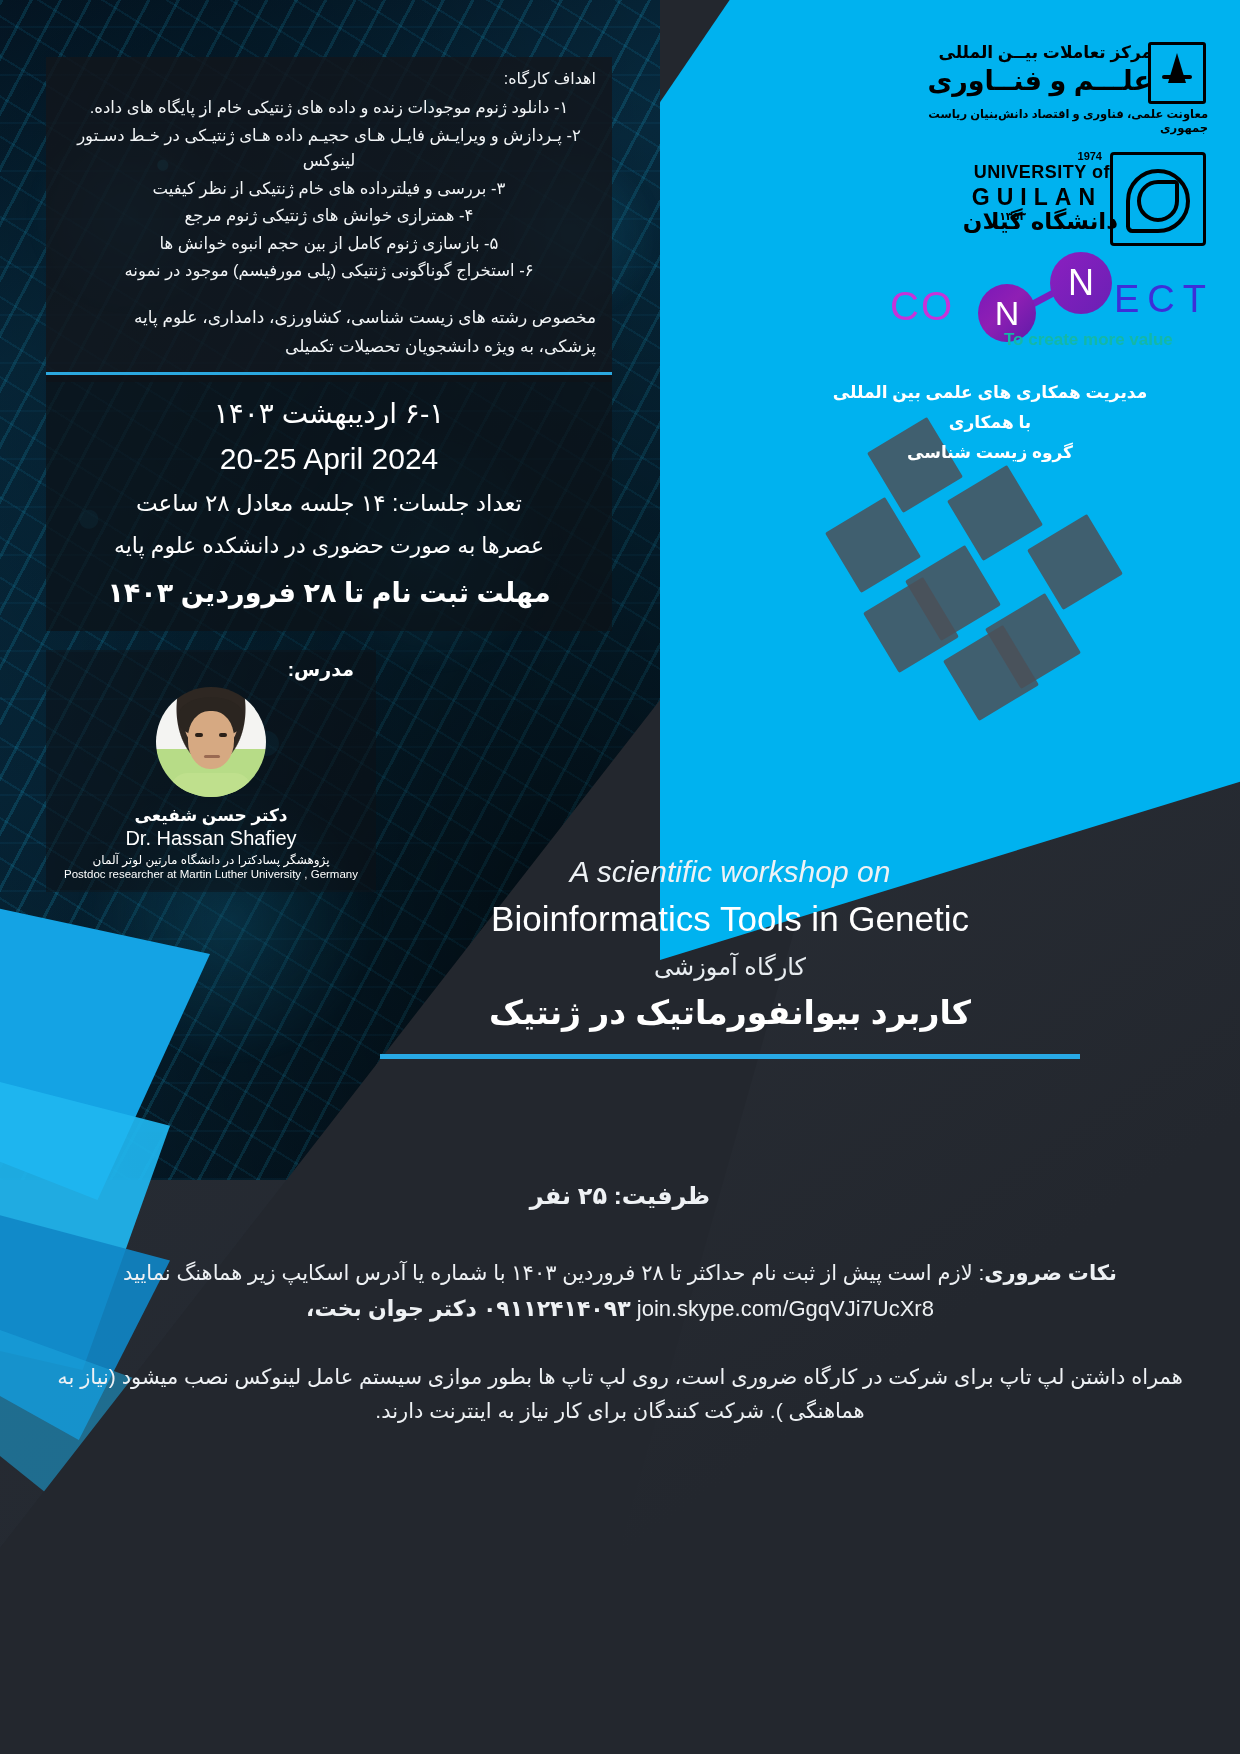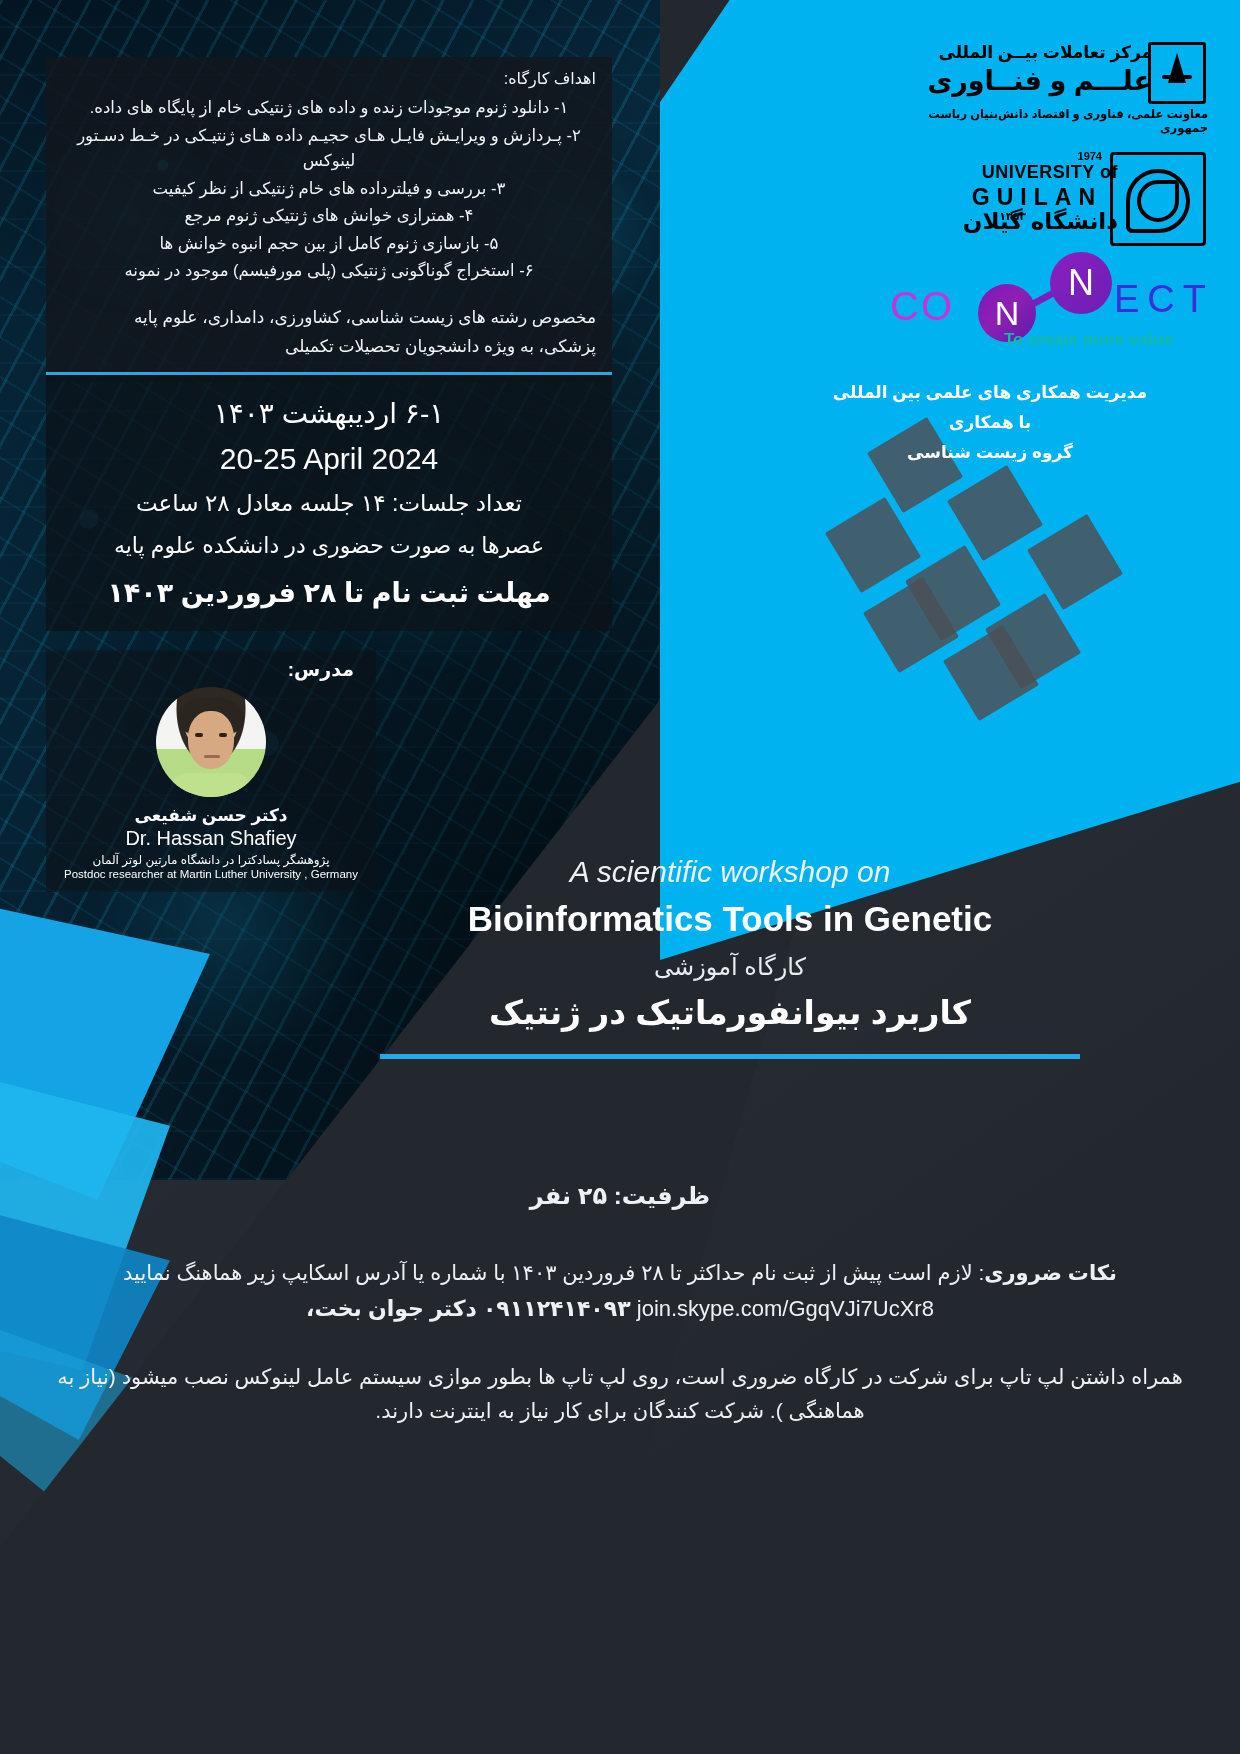--- a/index.html
+++ b/index.html
@@ -149,21 +149,21 @@
     content:"";position:absolute;left:50%;top:8px;transform:translateX(-50%);
     width:0;height:0;border-left:9px solid transparent;border-right:9px solid transparent;border-bottom:30px solid #000;
   }
   .iran-emblem:after{
     content:"";position:absolute;left:50%;top:30px;transform:translateX(-50%);
     width:30px;height:4px;background:#000;border-radius:2px;
   }
 
   .logo-guilan{position:absolute;right:26px;top:150px;width:300px;height:100px;color:#000;}
   .lg-year{position:absolute;right:112px;top:0;font-size:11px;font-weight:bold;}
-  .lg-uni{position:absolute;right:96px;top:12px;font-size:18px;font-weight:bold;letter-spacing:.5px;}
+  .lg-uni{position:absolute;right:104px;top:12px;font-size:18px;font-weight:bold;letter-spacing:.5px;}
   .lg-name{position:absolute;right:112px;top:34px;font-size:23px;font-weight:bold;letter-spacing:7px;}
   .lg-year2{position:absolute;right:188px;top:60px;font-size:11px;font-weight:bold;padding-left:32px;}
   .lg-fa{position:absolute;right:96px;top:58px;font-size:23px;font-weight:bold;direction:rtl;font-family:"DejaVu Sans",sans-serif;}
   .guilan-mark{
     position:absolute;right:8px;top:2px;width:90px;height:88px;border:3px solid #000;border-radius:4px;
   }
   .gm-swirl{position:absolute;left:50%;top:52%;transform:translate(-50%,-50%);width:56px;height:56px;
     border:4px solid #000;border-radius:50% 50% 50% 10%;}
   .gm-swirl2{position:absolute;left:50%;top:52%;transform:translate(-50%,-50%) rotate(180deg);width:34px;height:34px;
     border:4px solid #000;border-radius:50% 50% 50% 10%;}
@@ -176,21 +176,21 @@
   .cn-ball2{position:absolute;left:176px;top:-10px;width:62px;height:62px;border-radius:50%;
     background:linear-gradient(135deg,#8b1fc0,#6a20b4);
     color:#fff;font-size:36px;text-align:center;line-height:62px;}
   .cn-bond{position:absolute;left:150px;top:32px;width:42px;height:7px;background:#7a1fc0;transform:rotate(-28deg);border-radius:4px;}
   .cn-ect{position:absolute;left:240px;top:16px;font-size:38px;color:#3d2fd8;letter-spacing:8px;}
   .cn-tag{position:absolute;left:130px;top:68px;font-size:17px;font-weight:bold;color:#14b8a6;}
 
   
   .main-title{position:absolute;left:300px;top:855px;width:860px;text-align:center;color:#fff;}
   .mt-en1{font-size:30px;font-weight:400;margin:0 0 10px;direction:ltr;color:#eef2f5;font-style:italic;}
-  .mt-en2{font-size:35px;font-weight:bold;margin:0 0 14px;direction:ltr;color:#ffffff;}
+  .mt-en2{font-size:35px;font-weight:normal;margin:0 0 14px;direction:ltr;color:#ffffff;}
   .mt-fa1{font-size:24px;margin:0 0 12px;direction:rtl;color:#e8edf1;}
   .mt-fa2{font-size:33px;font-weight:bold;margin:0 0 22px;direction:rtl;color:#ffffff;}
   .mt-rule{width:700px;height:5px;background:#28a9e5;margin:18px auto 0;}
 
   
   .bottom{position:absolute;left:40px;top:1178px;width:1160px;color:#eef1f4;text-align:center;}
   .b-cap{font-size:24px;margin:4px 0 46px;direction:rtl;font-weight:bold;}
   .b-note{font-size:21px;line-height:1.6;margin:0 0 6px;direction:rtl;}
   .b-note b{font-weight:bold;}
   .b-contact{font-size:22px;margin:6px 0 38px;direction:rtl;}

